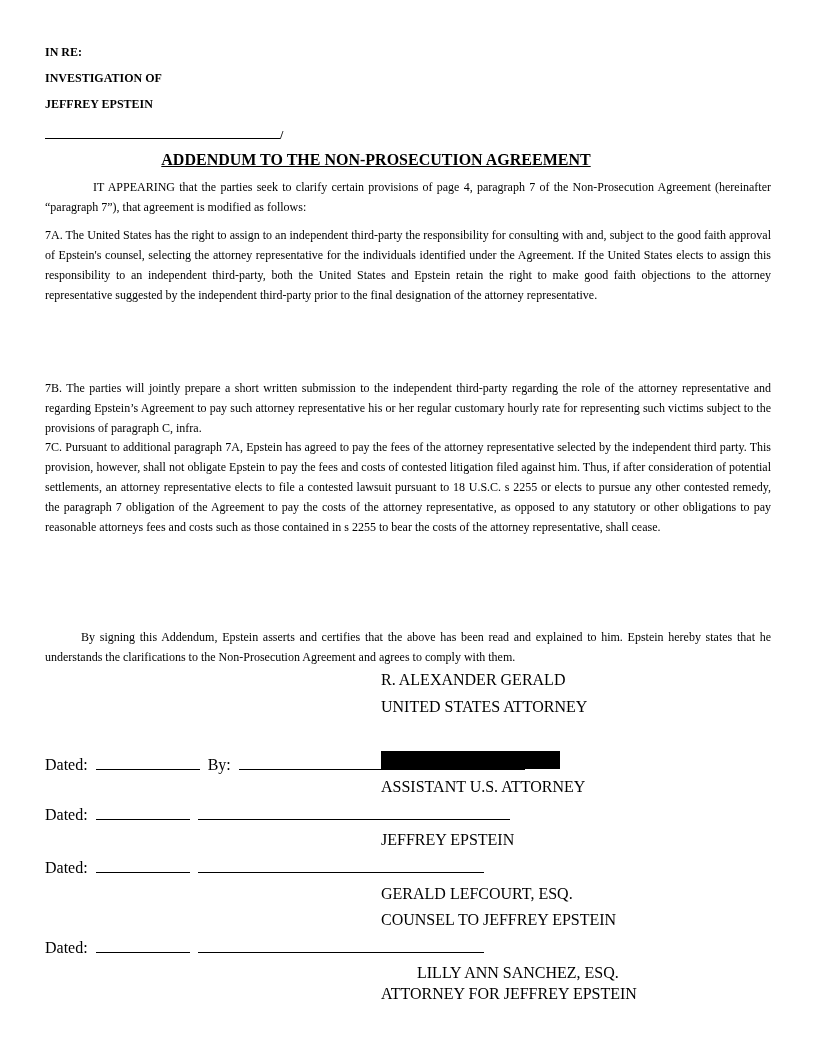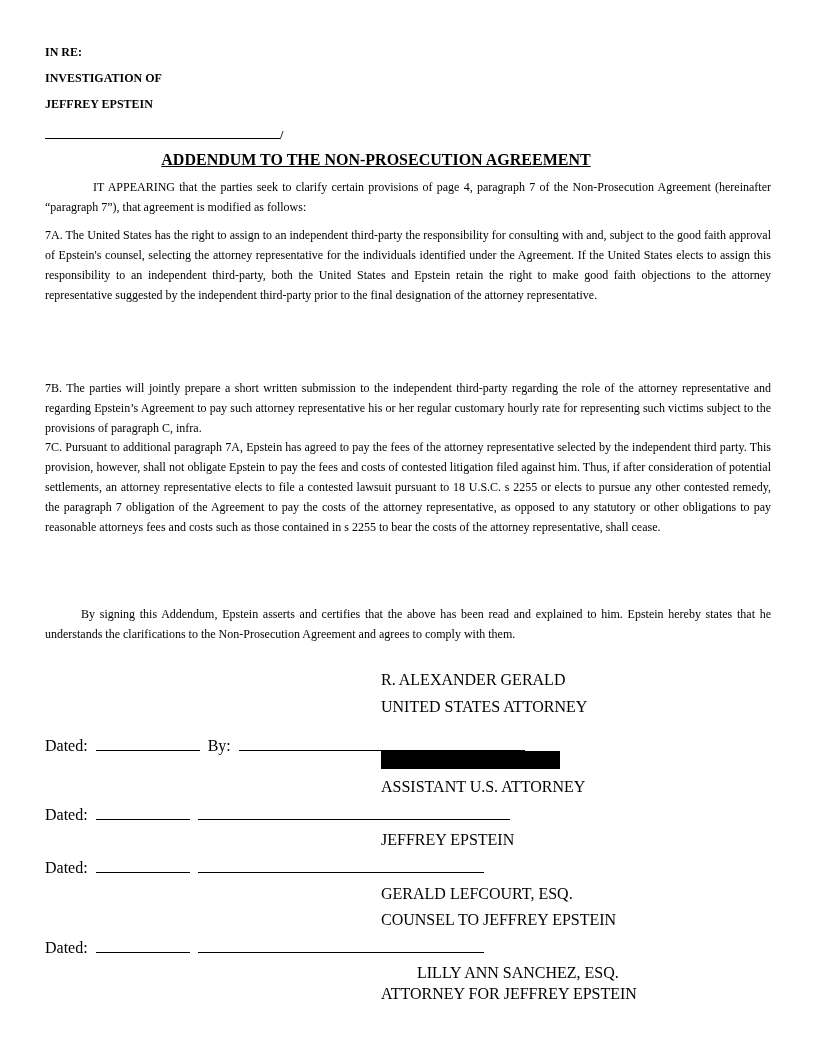--- a/index.html
+++ b/index.html
@@ -33,26 +33,26 @@
 <div class="abs" style="left:45px; top:124px;">
   <span class="line" style="width:235px;"></span><span class="caption">/</span>
 </div>
 
 <div class="title">ADDENDUM TO THE NON-PROSECUTION AGREEMENT</div>
 
 <div class="para indent" style="top:177px;">IT APPEARING that the parties seek to clarify certain provisions of page 4, paragraph 7 of the Non-Prosecution Agreement (hereinafter “paragraph 7”), that agreement is modified as follows:</div>
 <div class="para" style="top:225px;">7A. The United States has the right to assign to an independent third-party the responsibility for consulting with and, subject to the good faith approval of Epstein's counsel, selecting the attorney representative for the individuals identified under the Agreement.  If the United States elects to assign this responsibility to an independent third-party, both the United States and Epstein retain the right to make good faith objections to the attorney representative suggested by the independent third-party prior to the final designation of the attorney representative.</div>
 <div class="para" style="top:350px;margin-top:28px;">7B. The parties will jointly prepare a short written submission to the independent third-party regarding the role of the attorney representative and regarding Epstein’s Agreement to pay such attorney representative his or her regular customary hourly rate for representing such victims subject to the provisions of paragraph C, infra.</div>
 <div class="para" style="top:437px;">7C. Pursuant to additional paragraph 7A, Epstein has agreed to pay the fees of the attorney representative selected by the independent third party. This provision, however, shall not obligate Epstein to pay the fees and costs of contested litigation filed against him. Thus, if after consideration of potential settlements, an attorney representative elects to file a contested lawsuit pursuant to 18 U.S.C. s 2255 or elects to pursue any other contested remedy, the paragraph 7 obligation of the Agreement to pay the costs of the attorney representative, as opposed to any statutory or other obligations to pay reasonable attorneys fees and costs such as those contained in s 2255 to bear the costs of the attorney representative, shall cease.</div>
-<div class="para indent2" style="top:604px;">By signing this Addendum, Epstein asserts and certifies that the above has been read and explained to him.  Epstein hereby states that he understands the clarifications to the Non-Prosecution Agreement and agrees to comply with them.</div>
+<div class="para indent2" style="top:627px;">By signing this Addendum, Epstein asserts and certifies that the above has been read and explained to him.  Epstein hereby states that he understands the clarifications to the Non-Prosecution Agreement and agrees to comply with them.</div>
 
 <div class="abs" style="left:381px; top:671px;">R. ALEXANDER GERALD</div>
 <div class="abs" style="left:381px; top:698px;">UNITED STATES ATTORNEY</div>
 
-<div class="abs" style="left:45px; top:736px;">
+<div class="abs" style="left:45px; top:755px;">
   <span>Dated:</span>
   <span class="line" style="width:104px; margin-left:4px;"></span>
   <span style="margin-left:4px;">By:</span>
   <span class="line" style="width:286px; margin-left:4px;"></span>
 </div>
 <div class="redact" style="left:381px; top:751px; width:179px; height:18px;"></div>
 <div class="abs" style="left:381px; top:778px;">ASSISTANT U.S. ATTORNEY</div>
 
 <div class="abs" style="left:45px; top:805px;">
   <span>Dated:</span>

